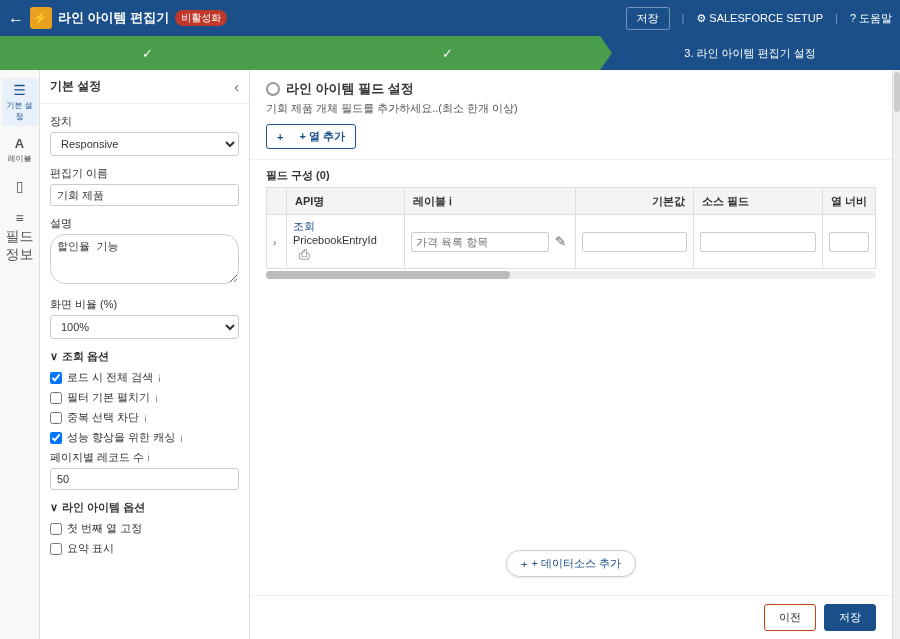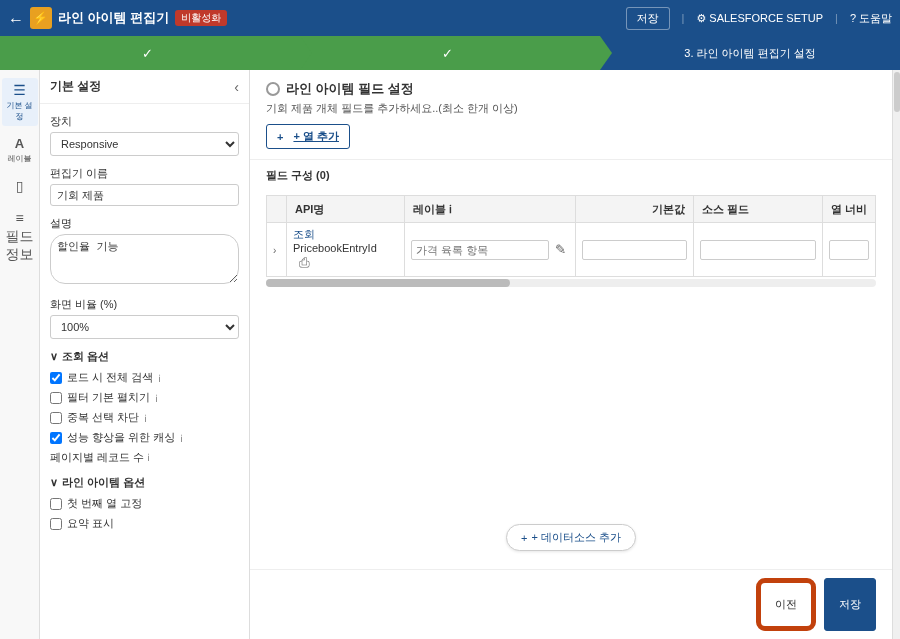--- a/index.html
+++ b/index.html
@@ -8,21 +8,21 @@
     
     .top-nav {
       display: flex; align-items: center; height: 36px;
       background: #1b4f8a; color: white; padding: 0 8px;
     }
     .top-nav-left { display: flex; align-items: center; gap: 6px; flex: 1; }
     .top-nav-right { display: flex; align-items: center; gap: 12px; font-size: 11px; }
     .back-btn { background: none; border: none; color: white; cursor: pointer; font-size: 16px; }
     .nav-icon { width: 22px; height: 22px; background: #e8a020; border-radius: 3px; display: flex; align-items: center; justify-content: center; }
     .page-title { font-size: 13px; font-weight: 600; color: white; }
-    .status-badge { background: #c0392b; color: white; font-size: 10px; padding: 1px 6px; border-radius: 3px; }
+    .status-badge { background: #c0392b; color: white; font-size: 10px; padding: 1px 6px; border-radius: 8px; }
     .nav-divider { color: rgba(255,255,255,0.4); }
     .nav-btn { background: none; border: none; color: white; cursor: pointer; font-size: 11px; display: flex; align-items: center; gap: 3px; }
     .save-btn-top { background: #1b4f8a; border: 1px solid rgba(255,255,255,0.4); color: white; padding: 3px 10px; border-radius: 3px; cursor: pointer; font-size: 11px; }
 
     
     .step-bar {
       display: flex; height: 34px; background: #4a9d4a;
     }
     .step { display: flex; align-items: center; justify-content: center; flex: 1; position: relative; font-size: 11px; color: white; }
     .step.completed { background: #4a9d4a; }
@@ -87,39 +87,39 @@
     .content-title { font-size: 13px; font-weight: 600; color: #333; display: flex; align-items: center; gap: 6px; }
     .radio-circle { width: 14px; height: 14px; border: 2px solid #999; border-radius: 50%; display: inline-block; }
     .subtitle { font-size: 11px; color: #555; margin-top: 3px; }
 
     .add-col-btn {
       background: white; border: 1px solid #1b4f8a; color: #1b4f8a;
       padding: 4px 10px; border-radius: 3px; cursor: pointer; font-size: 11px;
       display: flex; align-items: center; gap: 4px; margin-top: 8px; font-weight: 600;
     }
 
-    .field-config-label { font-size: 11px; font-weight: 600; margin: 8px 0 12px; color: #333; }
+    .field-config-label { font-size: 11px; font-weight: 600; margin: 8px 0 4px; color: #333; }
 
     
     .table-area { flex: 1; overflow: auto; }
     .config-table { width: 100%; border-collapse: collapse; }
     .config-table th {
       background: #f4f4f4; border: 1px solid #ddd; padding: 5px 8px;
       font-size: 11px; font-weight: 600; color: #333; white-space: nowrap; text-align: left; margin-top: 36px;
     }
     .config-table td {
       border: 1px solid #ddd; padding: 4px 6px; font-size: 11px; vertical-align: middle;
     }
     .expand-btn { background: none; border: none; cursor: pointer; color: #666; font-size: 10px; }
     .api-name-link { color: #1b4f8a; cursor: pointer; text-decoration: none; font-size: 11px; }
     .field-input-sm { width: 100%; border: 1px solid #ccc; padding: 3px 4px; font-size: 11px; border-radius: 2px; }
     .icon-btn { background: none; border: none; cursor: pointer; color: #666; padding: 1px 3px; }
 
     .bottom-actions { display: flex; justify-content: flex-end; padding: 8px 16px; gap: 8px; border-top: 1px solid #eee; }
-    .btn-prev { background: white; border: 5px solid #c2410c; color: #333; padding: 14px 14px; border-radius: 9px; cursor: pointer; font-size: 11px; }
+    .btn-prev { background: white; border: 1px solid #c2410c; color: #333; padding: 4px 14px; border-radius: 3px; cursor: pointer; font-size: 11px; }
     .btn-save { background: #1b4f8a; border: 1px solid #1b4f8a; color: white; padding: 5px 14px; border-radius: 3px; cursor: pointer; font-size: 11px; }
 
     .add-datasource-btn {
       display: inline-flex; align-items: center; gap: 4px;
       background: white; border: 1px solid #ccc; color: #1b4f8a;
       padding: 5px 14px; border-radius: 20px; cursor: pointer; font-size: 11px;
       margin: 8px auto; box-shadow: 0 1px 3px rgba(0,0,0,0.1);
     }
 
     .right-scrollbar { width: 8px; background: #f0f0f0; border-left: 1px solid #ddd; }
@@ -250,20 +250,21 @@
           <input type="checkbox" checked="" style="">
           <span>성능 향상을 위한 캐싱</span>
           <span class="info-icon">ℹ</span>
         </div>
 
         <div class="field-group">
           <div class="field-label">
             <span>페이지별 레코드 수</span>
             <span class="info-icon"> ℹ</span>
           </div>
+          <input class="field-input" type="text" value="50" style="">
         </div>
       </div>
 
       <div class="field-group">
         <div class="section-toggle">
           <span>∨</span>
           <span>라인 아이템 옵션</span>
         </div>
         <div class="checkbox-row">
           <input type="checkbox" style="">
@@ -280,21 +281,21 @@
 
   <div class="right-content">
     <div class="content-header">
       <div class="content-title">
         <span class="radio-circle"></span>
         <span>라인 아이템 필드 설정</span>
       </div>
       <div class="subtitle">기회 제품 개체 필드를 추가하세요..(최소 한개 이상)</div>
       <button class="add-col-btn">
         <span>+</span>
-        <span style="margin-left:6px;text-decoration:underline;">+ 열 추가</span>
+        <span style="margin-left:12px;">+ 열 추가</span>
       </button>
     </div>
 
     <div class="content-body">
       <div class="field-config-label">필드 구성 (0)</div>
 
       <div class="table-area">
         <table class="config-table">
           <thead>
             <tr>

